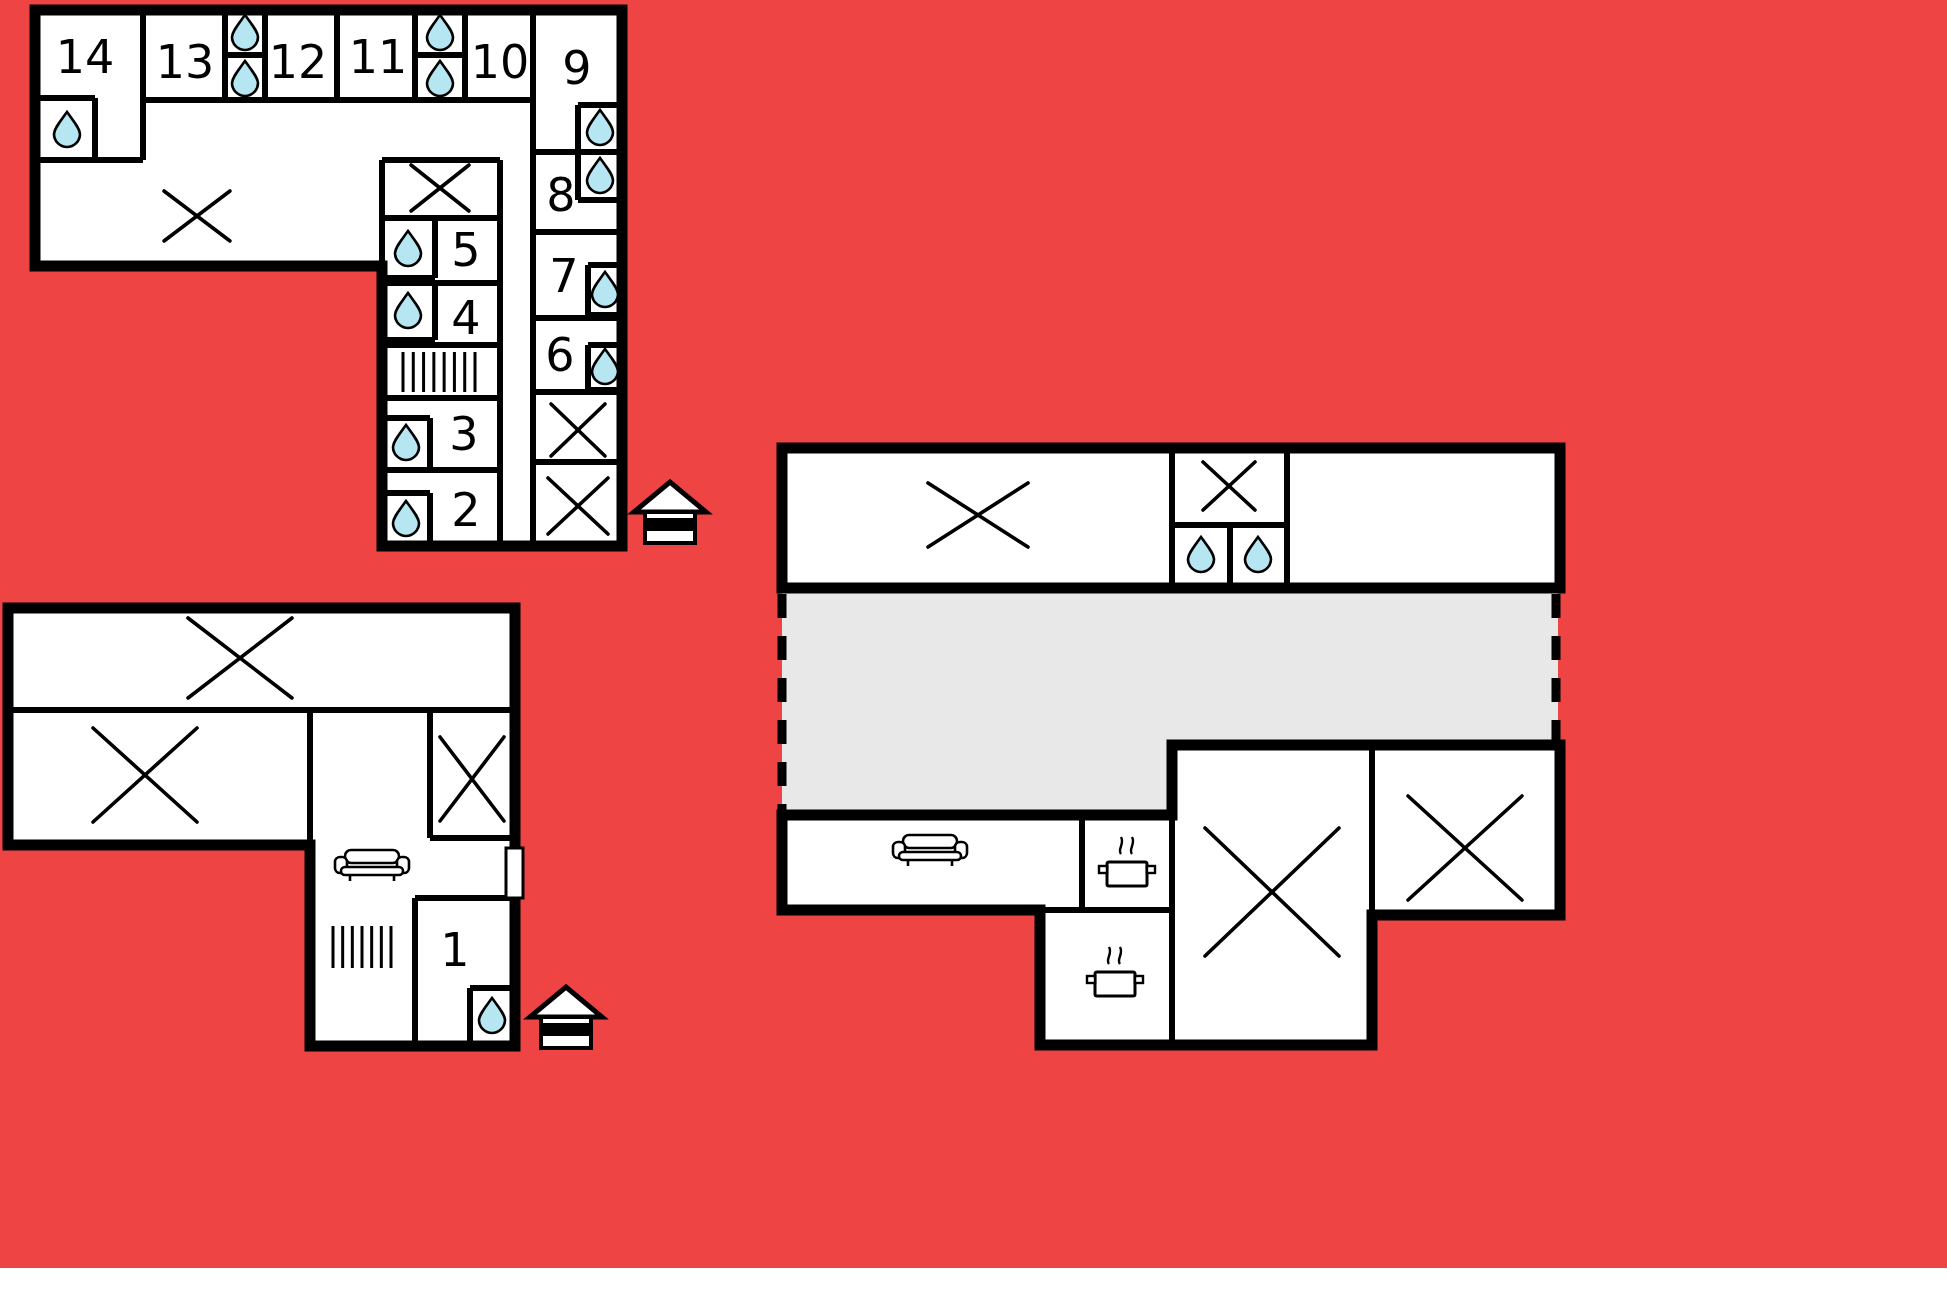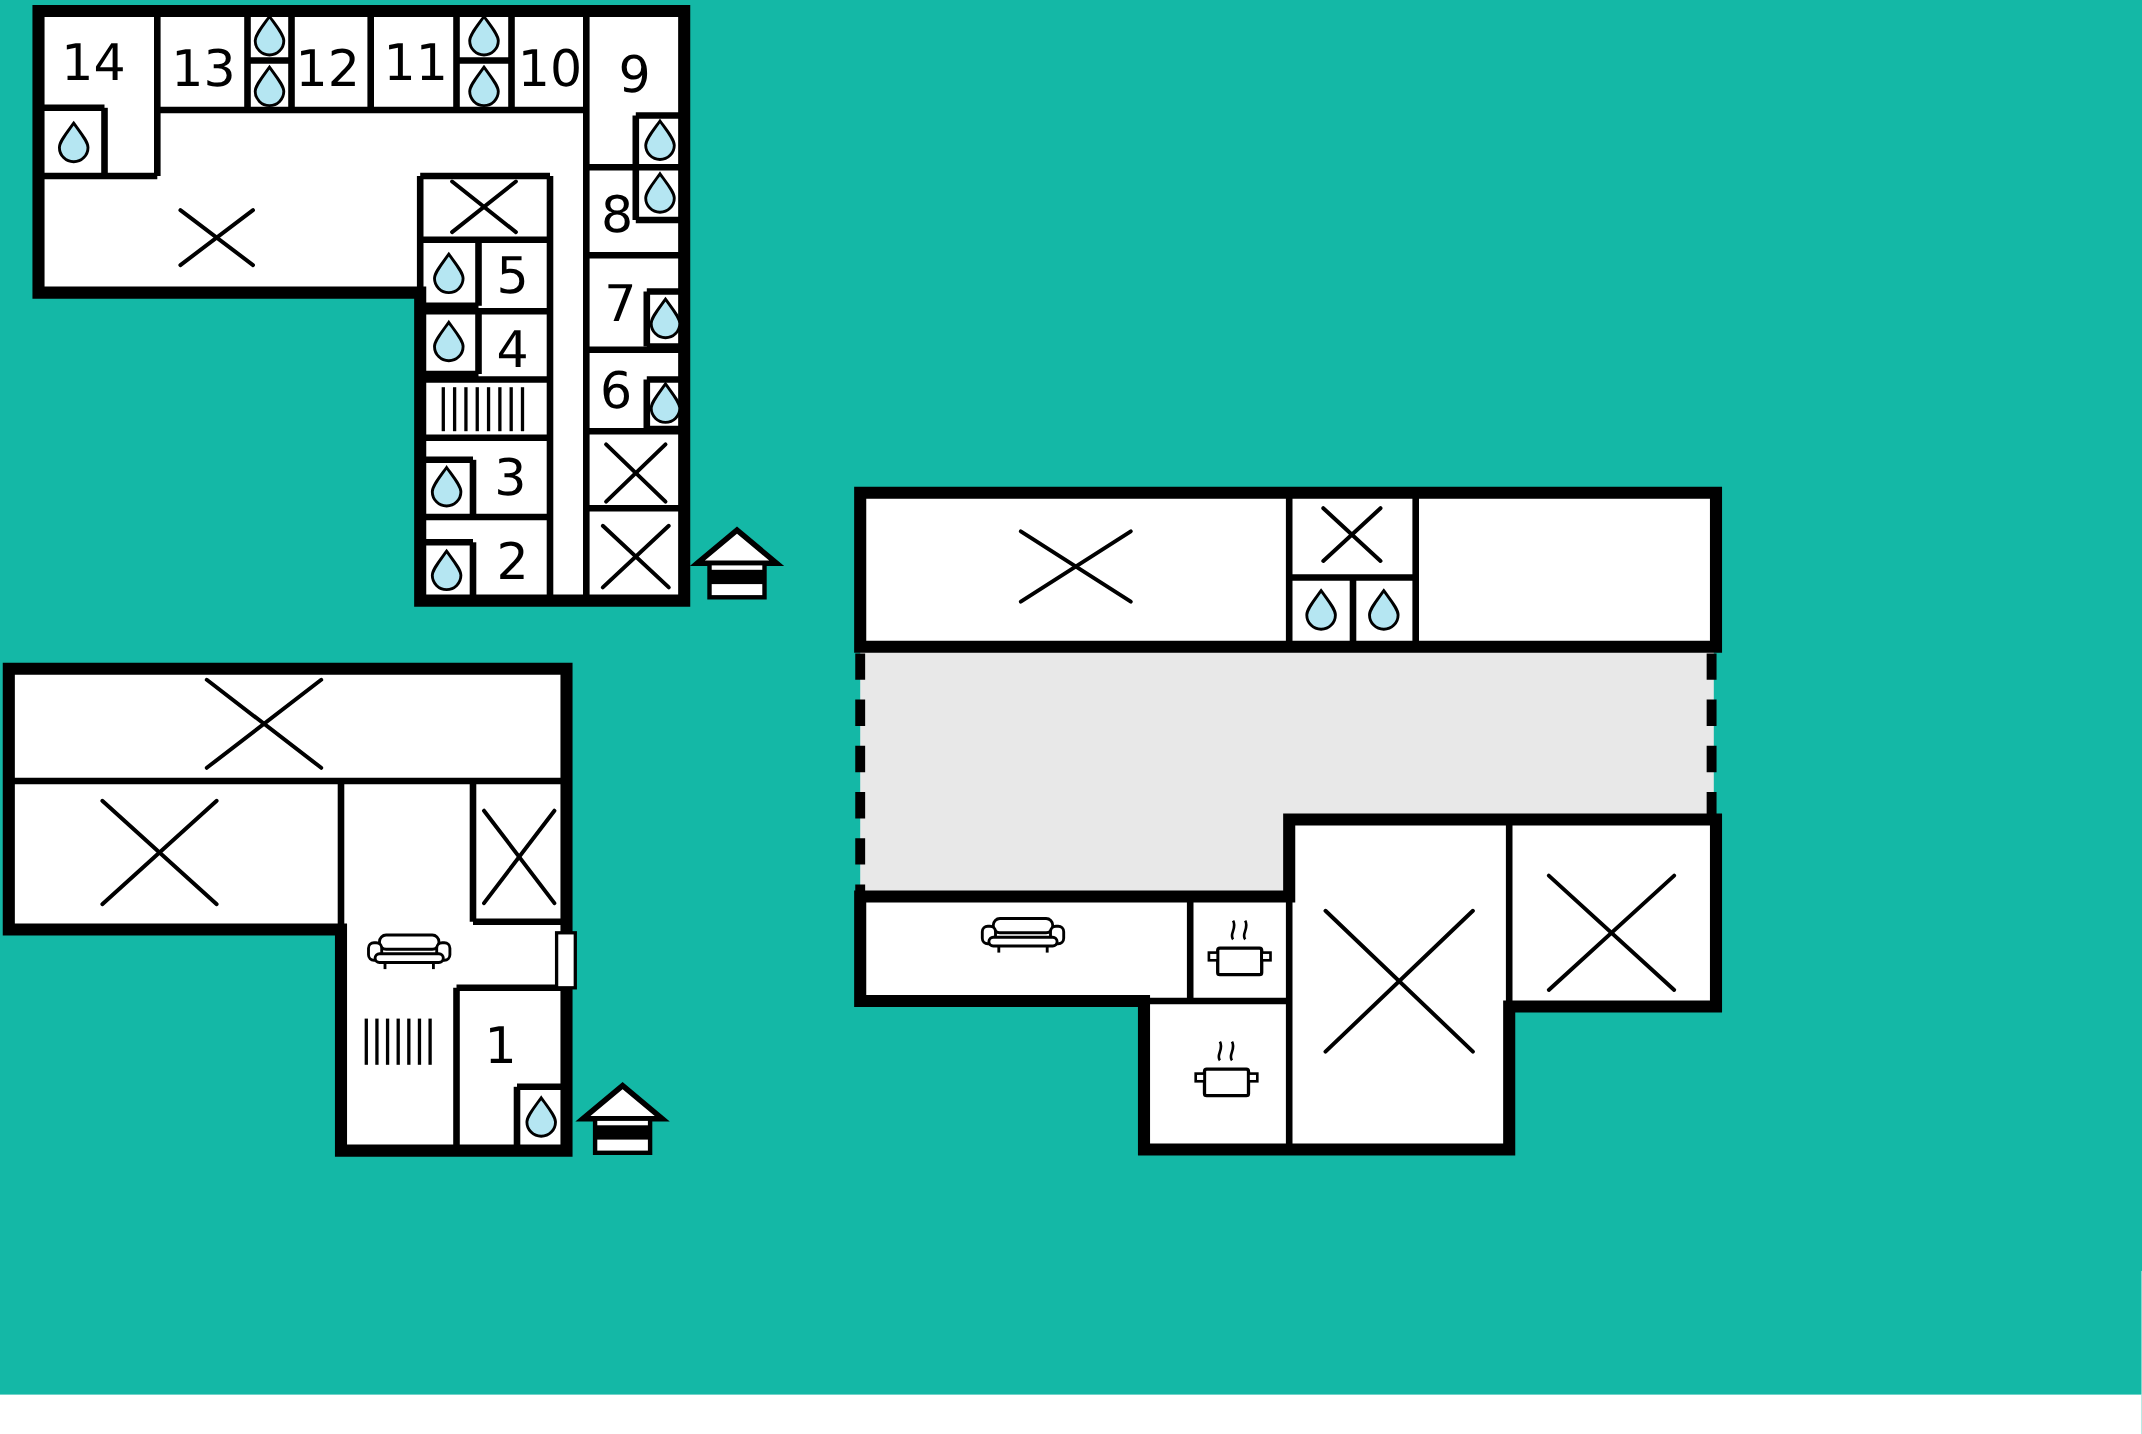--- a/index.html
+++ b/index.html
@@ -1,16 +1,16 @@
 <!DOCTYPE html>
 <html><head>
 <meta charset="utf-8">
 <style>
   html, body { margin: 0; padding: 0; background: #ffffff; }
-  #stage { width: 1947px; height: 1268px; position: relative; background: #14b8a6; }
+  #stage { width: 1947px; height: 1268px; position: relative; background: #ef4444; }
   svg { display: block; }
   text { font-family: "DejaVu Sans", "Liberation Sans", sans-serif; }
 </style>
 </head>
 <body>
 
 <div id="stage">
   <svg id="plan-svg" width="1947" height="1304" viewBox="0 0 1947 1304">
       <g>
         <polygon points="35,10 622,10 622,546 382,546 382,266 35,266" fill="#ffffff" stroke="#000000" stroke-width="11" stroke-linejoin="miter"></polygon>

